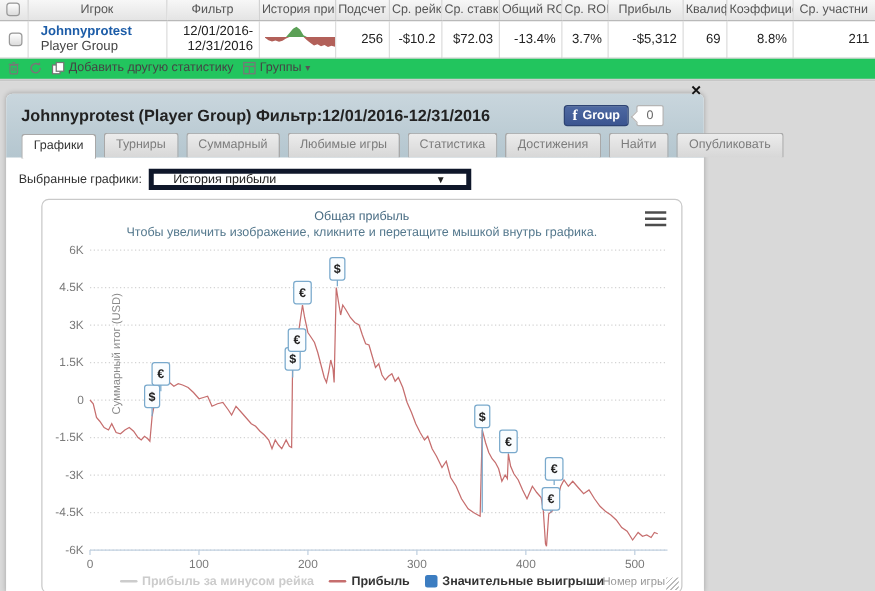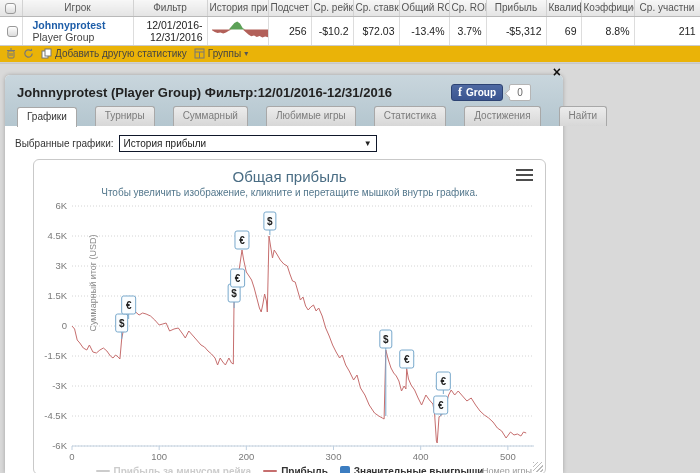--- a/index.html
+++ b/index.html
@@ -16,21 +16,21 @@
     padding:2px 4px; font-size:10.5px; color:#222; text-align:right; white-space:nowrap; overflow:hidden;margin-top:36px; }
   td.c,th.c { text-align:center; }
   .player-cell { text-align:left !important; padding-left:10px !important; line-height:12px; }
   .player-name { color:#1d5da8; font-weight:bold; cursor:pointer; }
   .player-group { color:#444; }
   .neg { color:#c96a6a; }
   .neg-o { color:#cf7c52; }
   .cb { display:inline-block; width:11px; height:11px; border:1px solid #999; border-radius:3px;
     background:linear-gradient(#fefefe,#dcdcdc); vertical-align:middle; cursor:pointer; }
 
-  .toolbar { height:17px; background:#eab308; border-bottom:1px solid #cfcfcf;
+  .toolbar { height:17px; background:#22c55e; border-bottom:1px solid #cfcfcf;
     display:flex; align-items:center; gap:7px; padding:1px 6px; color:#444; }
   .tool { display:flex; align-items:center; gap:3px; cursor:pointer; }
   .tool svg { display:block; }
 
   
   .panel { position:absolute; left:5px; top:75px; width:558px; height:398px;
     background:#fff; border-radius:5px 5px 0 0; box-shadow:0 0 4px rgba(0,0,0,.25); }
   .panel-head { background:linear-gradient(#c9d6dd,#b4c6cf); border-radius:5px 5px 0 0;
     padding:8px 8px 0 8px; position:relative; }
   .panel-title { font-size:13px; font-weight:bold; color:#222; padding:2px 0 6px 4px; }
@@ -40,36 +40,36 @@
   .fb-btn { background:linear-gradient(#4e69a2,#3b5590); color:#fff; border:1px solid #2d4373;
     border-radius:3px; height:17px; display:flex; align-items:center; padding:0 6px; gap:4px; cursor:pointer; }
   .fb-f { font-family:"Liberation Serif",serif; font-weight:bold; font-size:12px; }
   .fb-label { font-size:10px; font-weight:bold; }
   .fb-count { position:relative; margin-left:6px; background:#fff; border:1px solid #b5b5b5;
     border-radius:2px; height:17px; min-width:22px; display:flex; align-items:center;
     justify-content:center; color:#666; }
   .fb-count:before { content:""; position:absolute; left:-4px; top:5px; width:6px; height:6px;
     background:#fff; border-left:1px solid #b5b5b5; border-bottom:1px solid #b5b5b5;
     transform:rotate(45deg); }
-  .tabs { display:flex; gap:18px; padding-left:4px; }
+  .tabs { display:flex; gap:6px; padding-left:4px; }
   .tab { background:linear-gradient(#ececec,#d7d7d7); border:1px solid #a8a8a8; border-bottom:none;
     border-radius:3px 3px 0 0; padding:3px 9px 4px; color:#7c7c7c; cursor:pointer; white-space:nowrap; }
   .tab.active { background:#fff; color:#333; position:relative; top:1px; padding-bottom:5px; }
 
   .panel-body { background:#fff; padding:7px 8px 0 8px; }
   .selector-row { display:flex; align-items:center; gap:5px; padding:2px 0 7px 2px; }
   .selector-label { color:#333; }
-  .select { width:258px; height:17px; border:1px solid #0f172a; background:#fff; display:flex;
-    align-items:center; justify-content:space-between; padding:0 4px; cursor:pointer; color:#222; }
+  .select { width:258px; height:17px; border:4px solid #0f172a; background:#fff; display:flex;
+    align-items:center; justify-content:space-between; padding:0 16px; cursor:pointer; color:#222; }
   .select .caret { font-size:8px; color:#222; }
 
   
   .chart-box { position:relative; margin-left:20px; width:513px; height:316px;
     border:1px solid #c9c9c9; border-radius:6px; background:#fff; padding:8px 3px 2px 3px; }
-  .chart-title { text-align:center; font-size:15px; color:#4a6d84; }
+  .chart-title { text-align:center; font-size:10px; color:#4a6d84; }
   .chart-sub { text-align:center; font-size:10px; color:#54788d; margin-top:2px; }
   .burger { position:absolute; top:9px; right:12px; width:17px; cursor:pointer; }
   .burger div { height:2px; background:#4d4d4d; margin:0 0 3px 0; }
   .ylab { position:absolute; left:-6px; top:118px; transform:rotate(-90deg); transform-origin:center;
     font-size:9px; color:#8a8a8a; white-space:nowrap; width:130px; text-align:center; }
   .legend-row { position:relative; display:flex; justify-content:center; align-items:center;
     gap:12px; margin-top:1px; height:16px; }
   .lg-item { display:flex; align-items:center; gap:4px; cursor:pointer; font-weight:bold; color:#333; }
   .lg-item.off { color:#ccc; }
   .lg-line { display:inline-block; width:14px; height:2px; border-radius:1px; }
@@ -190,20 +190,21 @@
     </div>
     <div class="panel-title">Johnnyprotest (Player Group) Фильтр:12/01/2016-12/31/2016</div>
     <div class="tabs">
       <span class="tab active">Графики</span>
       <span class="tab">Турниры</span>
       <span class="tab">Суммарный</span>
       <span class="tab">Любимые игры</span>
       <span class="tab">Статистика</span>
       <span class="tab">Достижения</span>
       <span class="tab">Найти</span>
+      <span class="tab">Опубликовать</span>
     </div>
   </div>
 
   <div class="panel-body">
     <div class="selector-row">
       <span class="selector-label">Выбранные графики:</span>
       <span class="select">
         <span>История прибыли</span>
         <span class="caret">▼</span>
       </span>

